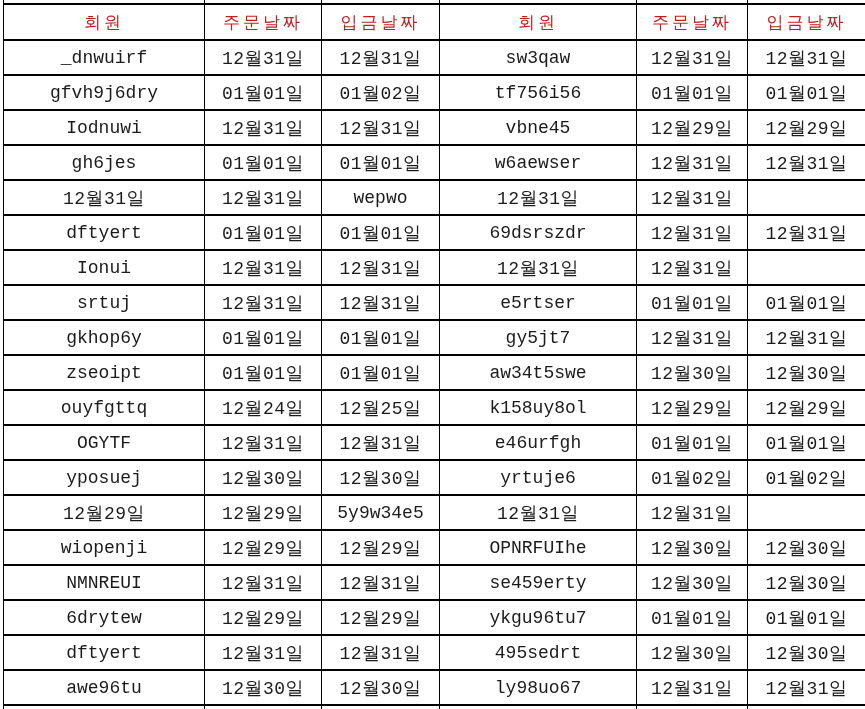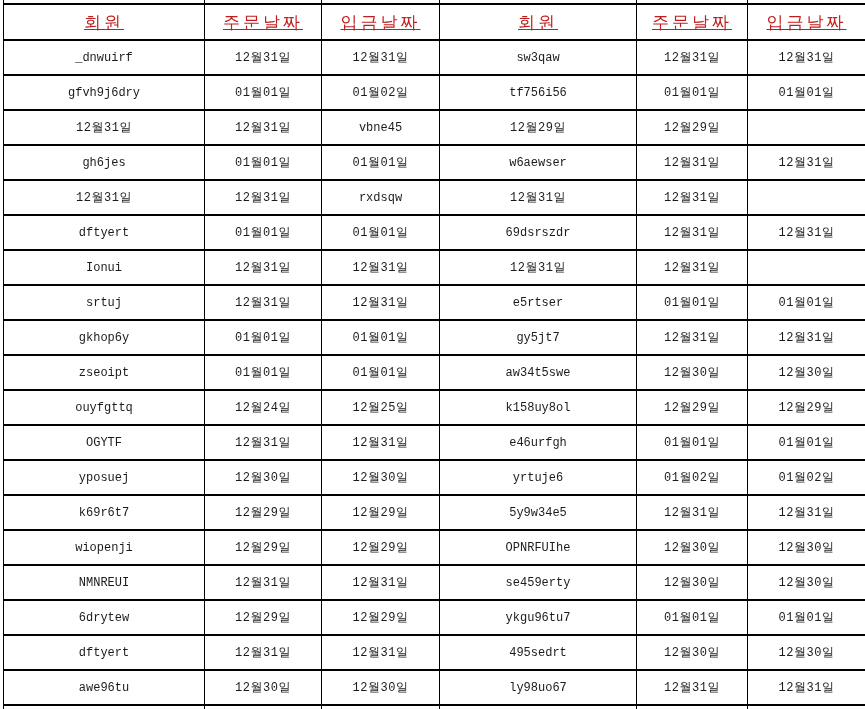--- a/index.html
+++ b/index.html
@@ -32,25 +32,24 @@
     overflow: hidden;
     white-space: nowrap;
   }
   .partial-row { height: 5px; }
   .partial-row.bottom { height: 3px; border-bottom: none; }
   .header-row {
     height: 36px;
     font-size: 17px;
     letter-spacing: 3px;
     color: #c01e1e;
-    text-decoration: underline;
   }
   .data-row {
     height: 35px;
-    font-size: 12px;
+    font-size: 18px;
     color: #1b1b1b;
   }
   .data-row .date-cell { letter-spacing: 0.5px; }
 </style>
 </head>
 <body>
 
 <div class="sheet">
   <div class="table">
 
@@ -83,38 +82,39 @@
         </div>
         <div class="row data-row">
           <div>gfvh9j6dry</div>
           <div class="date-cell">01월01일</div>
           <div class="date-cell">01월02일</div>
           <div>tf756i56</div>
           <div class="date-cell">01월01일</div>
           <div class="date-cell">01월01일</div>
         </div>
         <div class="row data-row">
+          <div>Iodnuwi</div>
           <div class="date-cell">12월31일</div>
           <div class="date-cell">12월31일</div>
           <div>vbne45</div>
           <div class="date-cell">12월29일</div>
           <div class="date-cell">12월29일</div>
         </div>
         <div class="row data-row">
           <div>gh6jes</div>
           <div class="date-cell">01월01일</div>
           <div class="date-cell">01월01일</div>
           <div>w6aewser</div>
           <div class="date-cell">12월31일</div>
           <div class="date-cell">12월31일</div>
         </div>
         <div class="row data-row">
           <div class="date-cell">12월31일</div>
           <div class="date-cell">12월31일</div>
-          <div>rxdsqw</div>
+          <div>wepwo</div>
           <div class="date-cell">12월31일</div>
           <div class="date-cell">12월31일</div>
         </div>
         <div class="row data-row">
           <div>dftyert</div>
           <div class="date-cell">01월01일</div>
           <div class="date-cell">01월01일</div>
           <div>69dsrszdr</div>
           <div class="date-cell">12월31일</div>
           <div class="date-cell">12월31일</div>
@@ -168,21 +168,20 @@
         </div>
         <div class="row data-row">
           <div>yposuej</div>
           <div class="date-cell">12월30일</div>
           <div class="date-cell">12월30일</div>
           <div>yrtuje6</div>
           <div class="date-cell">01월02일</div>
           <div class="date-cell">01월02일</div>
         </div>
         <div class="row data-row">
-          <div>k69r6t7</div>
           <div class="date-cell">12월29일</div>
           <div class="date-cell">12월29일</div>
           <div>5y9w34e5</div>
           <div class="date-cell">12월31일</div>
           <div class="date-cell">12월31일</div>
         </div>
         <div class="row data-row">
           <div>wiopenji</div>
           <div class="date-cell">12월29일</div>
           <div class="date-cell">12월29일</div>

